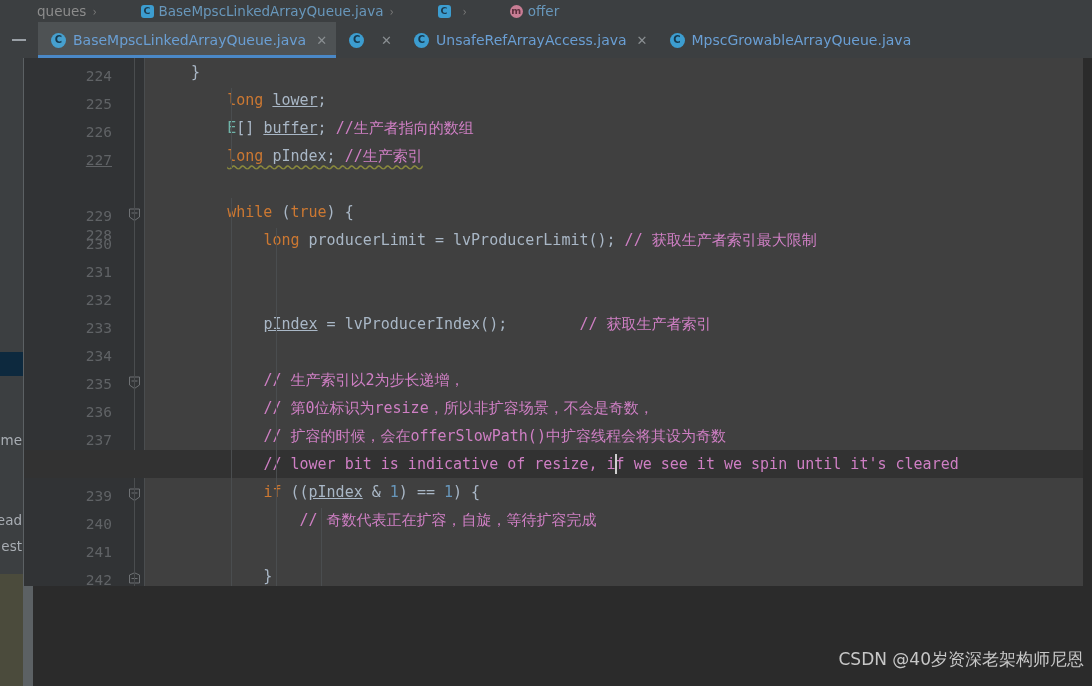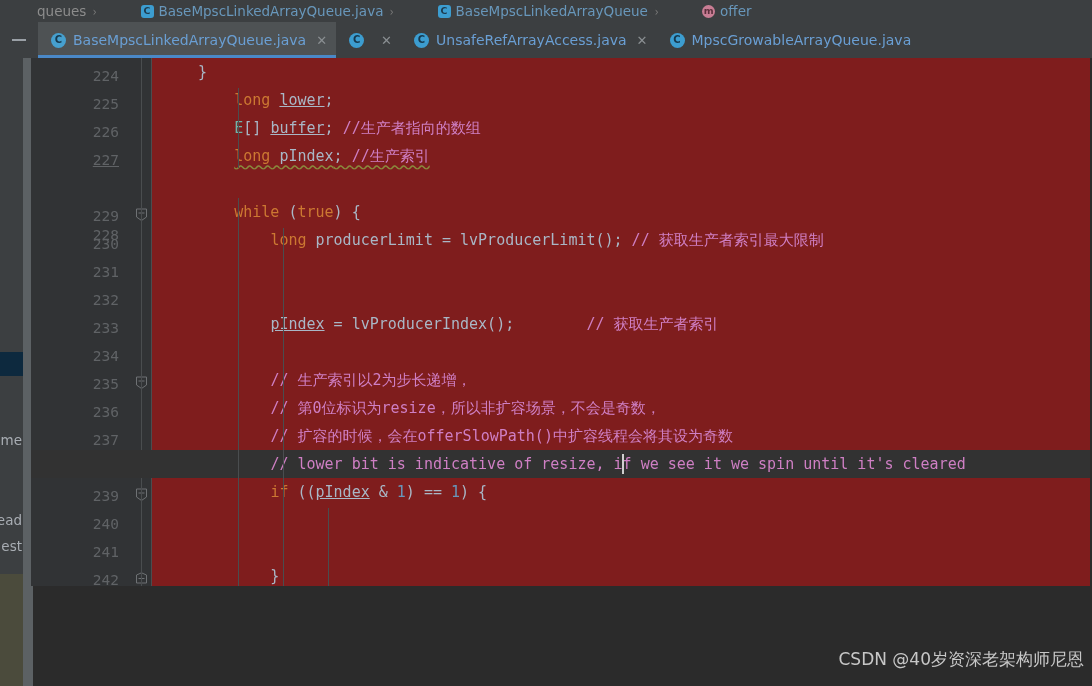--- a/index.html
+++ b/index.html
@@ -117,23 +117,23 @@
     width: 10px; height: 628px;
     background: #5c6164;
   }
   #left-stripe-bottom {
     position: absolute; left: 0; top: 574px;
     width: 23px; height: 112px; background: #4b4b3c;
   }
 
   
   #editor {
-    position: absolute; left: 31px; top: 58px;
+    position: absolute; left: 24px; top: 58px;
     width: 1059px; height: 528px;
-    background: #7f1d1d;
+    background: #404040;
     overflow: hidden;
   }
   #gutter {
     position: absolute; left: 0; top: 0;
     width: 100px; height: 628px;
     background: #313335;
   }
   #gutter-fold-col {
     position: absolute; left: 100px; top: 0;
     width: 20px; height: 628px;
@@ -230,21 +230,20 @@
       <span class="crumb-label muted">queues</span>
     </span>
     <span class="crumb-sep">›</span>
     <span class="crumb">
       <span class="cls-badge">C</span>
       <span class="crumb-label">BaseMpscLinkedArrayQueue.java</span>
     </span>
     <span class="crumb-sep">›</span>
     <span class="crumb">
       <span class="cls-badge">C</span>
-      <span class="crumb-label">BaseMpscLinkedArrayQueue</span>
     </span>
     <span class="crumb-sep">›</span>
     <span class="crumb">
       <span class="mth-badge">m</span>
       <span class="crumb-label">offer</span>
     </span>
   </div>
 
 <div id="tab-bar">
   <div id="hide-tool-window">
@@ -357,21 +356,21 @@
       <div class="code-line" style="top: 168px;"><span class="id">            </span><span class="kw">long</span><span class="id"> producerLimit = lvProducerLimit(); </span><span class="cmt">// 获取生产者索引最大限制</span></div>
       <div class="code-line" style="top: 196px;"></div>
       <div class="code-line" style="top: 224px;"></div>
       <div class="code-line" style="top: 252px;"><span class="id">            </span><span class="id und">pIndex</span><span class="id"> = lvProducerIndex();        </span><span class="cmt">// 获取生产者索引</span></div>
       <div class="code-line" style="top: 280px;"></div>
       <div class="code-line" style="top: 308px;"><span class="id">            </span><span class="cmt">// 生产索引以2为步长递增，</span></div>
       <div class="code-line" style="top: 336px;"><span class="id">            </span><span class="cmt">// 第0位标识为resize，所以非扩容场景，不会是奇数，</span></div>
       <div class="code-line" style="top: 364px;"><span class="id">            </span><span class="cmt">// 扩容的时候，会在offerSlowPath()中扩容线程会将其设为奇数</span></div>
       <div class="code-line" style="top: 392px;"><span class="id">            </span><span class="cmt">// lower bit is indicative of resize, if we see it we spin until it's cleared</span></div>
       <div class="code-line" style="top: 420px;"><span class="id">            </span><span class="kw">if</span><span class="id"> ((</span><span class="id und">pIndex</span><span class="id"> &amp; </span><span class="num">1</span><span class="id">) == </span><span class="num">1</span><span class="id">) {</span></div>
-      <div class="code-line" style="top: 448px;"><span class="id">                </span></div>
+      <div class="code-line" style="top: 448px;"><span class="id">                </span><span class="cmt">// 奇数代表正在扩容，自旋，等待扩容完成</span></div>
       <div class="code-line" style="top: 504px;"><span class="id">            }</span></div>
       <div class="code-line" style="top: 532px;"><span class="id">            </span><span class="cmt">// pIndex is even (lower bit is 0) -&gt; actual index is (pIndex &gt;&gt; 1)</span></div>
       <div class="code-line" style="top: 560px;"><span class="id">            </span><span class="cmt">// pIndex 是偶数， 实际的索引值 需要 除以2</span></div>
       <div class="code-line" style="top: 588px;"></div>
       <div class="code-line" style="top: 616px;"><span class="id">            </span><span class="cmt">// mask/buffer may get changed by resizing -&gt; only use for array access after success</span></div>
     </div>
   <div id="caret" style="left:591px; top:396px;"></div>
 <div class="indent-guide" style="left: 207px; top: 30px; height: 80px;"></div>
     <div class="indent-guide" style="left: 207px; top: 140px; height: 488px;"></div>
     <div class="indent-guide" style="left: 252px; top: 170px; height: 458px;"></div>

